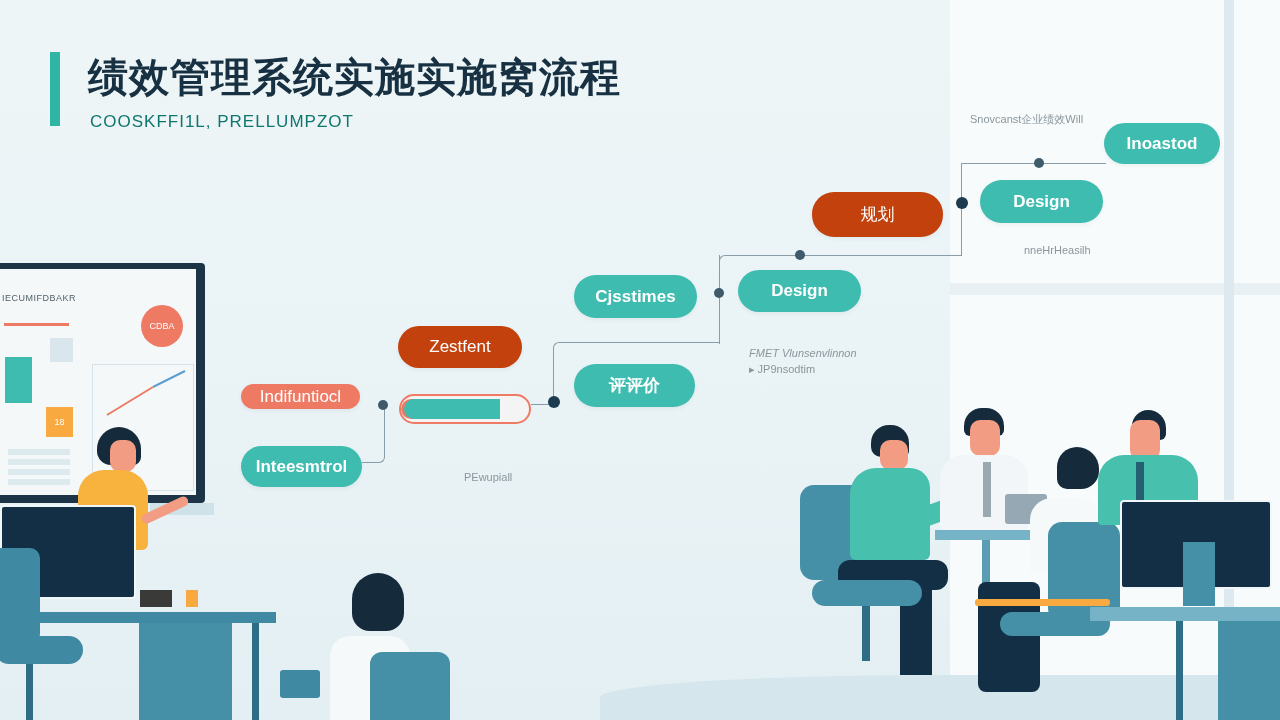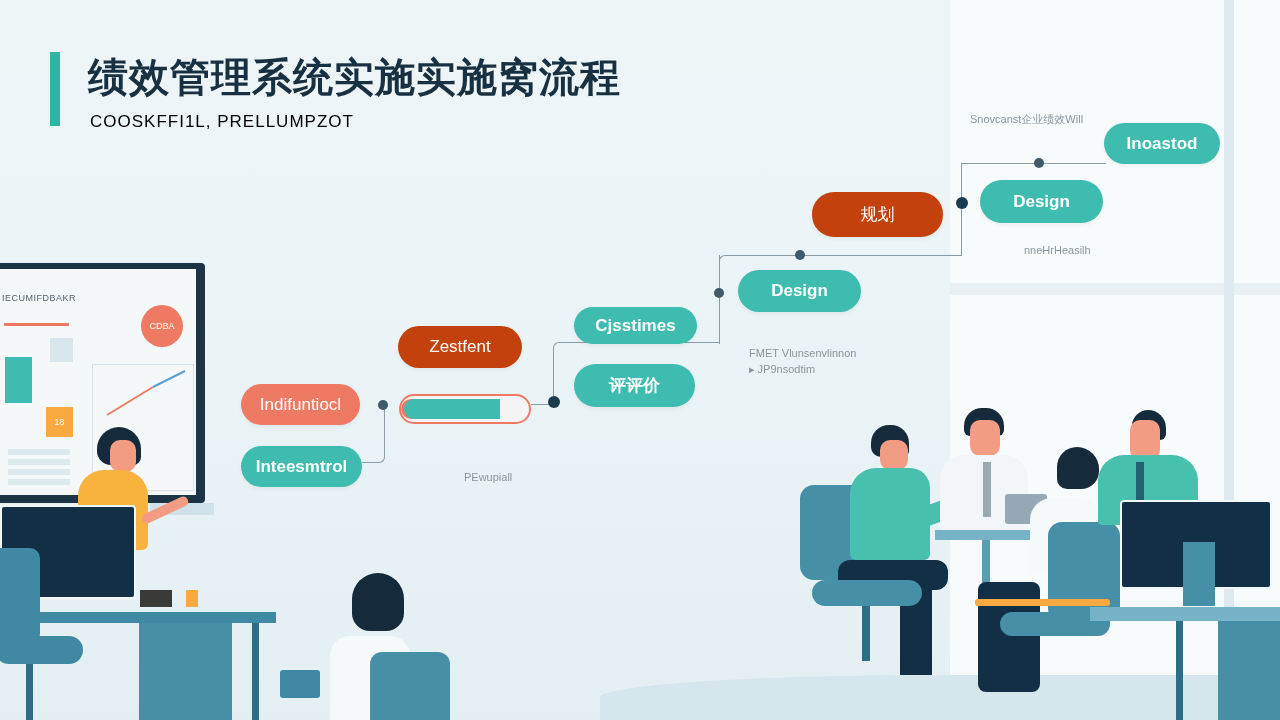--- a/index.html
+++ b/index.html
@@ -10,21 +10,21 @@
     }
     .abs { position: absolute; }
     
     .window-pane { position: absolute; background: #f7fbfc; }
     .window-frame { position: absolute; background: #dde9ee; }
 
     
     .title-bar { left: 50px; top: 52px; width: 10px; height: 74px; background: #2fb5a3; }
     .title { left: 88px; top: 50px; font-size: 40px; font-weight: 700; color: #173142;
       letter-spacing: 1px; font-family: "DejaVu Sans", sans-serif; white-space: nowrap; }
-    .subtitle { left: 90px; top: 112px; font-size: 17px; color: #000000; letter-spacing: 1px; white-space: nowrap; }
+    .subtitle { left: 90px; top: 112px; font-size: 17px; color: #0f766e; letter-spacing: 1px; white-space: nowrap; }
 
     
     .pill { position: absolute; border-radius: 22px; color: #fff; font-size: 17px;
       display: flex; align-items: center; justify-content: center; white-space: nowrap;
       box-shadow: 0 2px 4px rgba(0,0,0,0.05); cursor: pointer; }
     .teal { background: #3dbcaf; font-weight: bold; }
     .orange { background: #c2410c; }
     .coral { background: #ef7a64; }
 
     .dot { position: absolute; width: 10px; height: 10px; border-radius: 50%; background: #3e5a6b; }
@@ -60,30 +60,30 @@
 <div class="line" style="left:961px; top:163px; width:1px; height:92px; border-left-width:1px;"></div>
 <div class="line" style="left:961px; top:163px; width:145px; height:1px; border-top-width:1px; border-top-left-radius:6px;"></div>
 
 <div class="dot" style="left:378px; top:400px;"></div>
 <div class="dot dark" style="left:548px; top:396px;"></div>
 <div class="dot" style="left:714px; top:288px;"></div>
 <div class="dot" style="left:795px; top:250px;"></div>
 <div class="dot dark" style="left:956px; top:197px;"></div>
 <div class="dot" style="left:1034px; top:158px;"></div>
 
-<div class="pill coral" style="left:241px; top:384px; width:119px; height:41px;">
+<div class="pill coral" style="left:241px; top:384px; width:119px; height:25px;">
     <span>Indifuntiocl</span>
   </div>
 <div class="pill teal" style="left:241px; top:446px; width:121px; height:41px;">
     <span>Inteesmtrol</span>
   </div>
 <div class="pill orange" style="left:398px; top:326px; width:124px; height:42px;">
     <span>Zestfent</span>
   </div>
-<div class="pill teal" style="left:574px; top:275px; width:123px; height:37px;margin-top:32px;">
+<div class="pill teal" style="left:574px; top:275px; width:123px; height:43px;">
     <span>Cjsstimes</span>
   </div>
 <div class="pill teal" style="left:574px; top:364px; width:121px; height:43px;">
     <span>评评价</span>
   </div>
 <div class="pill teal" style="left:738px; top:270px; width:123px; height:42px;">
     <span>Design</span>
   </div>
 <div class="pill orange" style="left:812px; top:192px; width:131px; height:45px;">
     <span>规划</span>
@@ -93,21 +93,21 @@
   </div>
 <div class="pill teal" style="left:1104px; top:123px; width:116px; height:41px;">
     <span>Inoastod</span>
   </div>
 
 <div class="abs progress">
   <div class="progress-fill" style="width:96px;"></div>
 </div>
 
 <div class="note" style="left:427px; top:471px;margin-left:37px;">PEwupiall</div>
-<div class="note" style="left:749px; top:347px;">FMET Vlunsenvlinnon</div>
+<div class="note" style="left:749px; top:347px;font-style:italic;">FMET Vlunsenvlinnon</div>
 <div class="note" style="left:749px; top:363px;text-align:center;">▸ JP9nsodtim</div>
 <div class="note" style="left:970px; top:112px;">Snovcanst企业绩效Will</div>
 <div class="note" style="left:1024px; top:244px;">nneHrHeasilh</div>
 
 <div class="shape" style="left:-10px; top:263px; width:215px; height:240px; background:#1c3445; border-radius:4px;">
   <div class="shape" style="left:10px; top:6px; width:196px; height:226px; background:#f4f8f9;">
     <div class="shape" style="left:2px; top:24px; font-size:9px; color:#51606a; letter-spacing:0.5px;">IECUMIFDBAKR</div>
     <div class="shape" style="left:4px; top:54px; width:65px; height:3px; background:#ef7a64;"></div>
     <div class="shape" style="left:141px; top:36px; width:42px; height:42px; border-radius:50%; background:#ef7a64; color:#fff; font-size:9px; display:flex; align-items:center; justify-content:center;">
         <span>CDBA</span>

